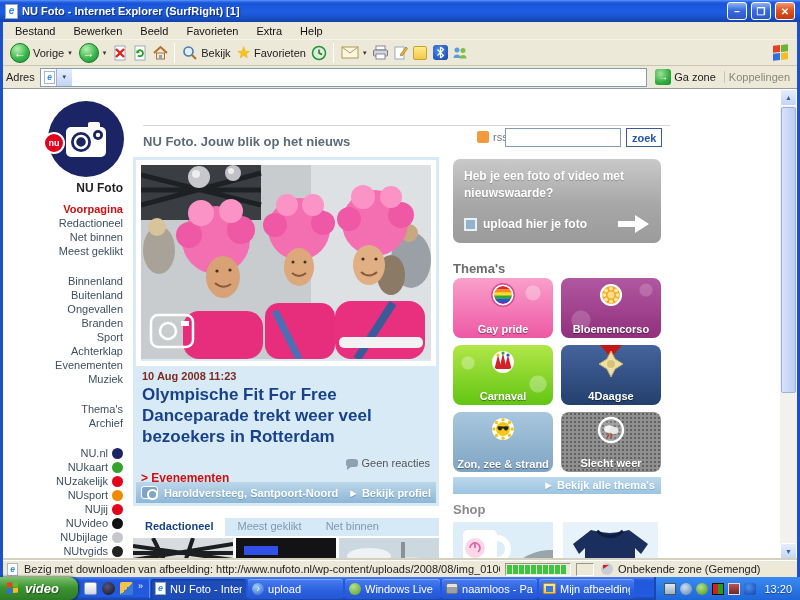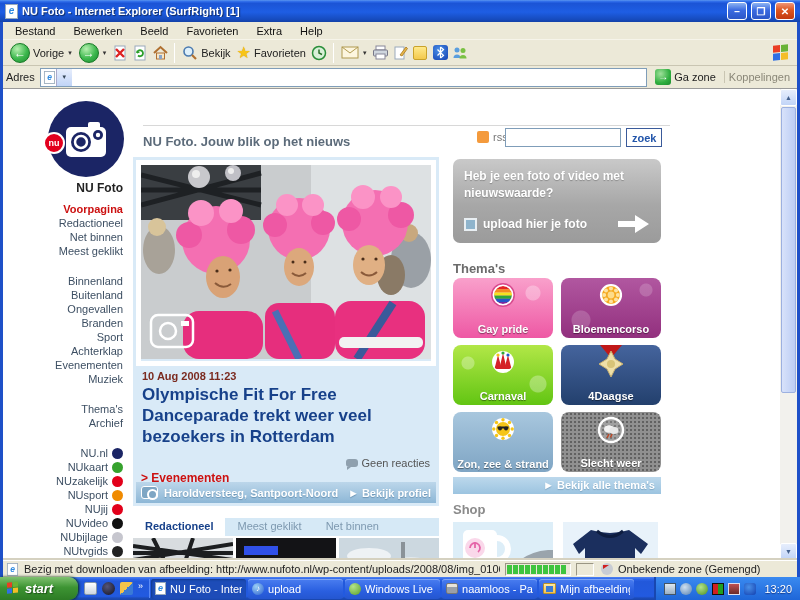--- a/index.html
+++ b/index.html
@@ -666,21 +666,21 @@
 </div>
 
 <div id="taskbar">
   <div id="startbtn">
     <span class="flag">
         <i></i>
         <i></i>
         <i></i>
         <i></i>
       </span>
-    <b>start</b>
+    <b>video</b>
   </div>
   <div id="quicklaunch">
     <span class="ql-ic ql-1"></span>
     <span class="ql-ic ql-2"></span>
     <span class="ql-ic ql-3"></span>
     <span class="ql-more">»</span>
   </div>
   <span class="tb-div"></span>
   <div class="task active">
     <span class="t-ic t-doc">e</span>

